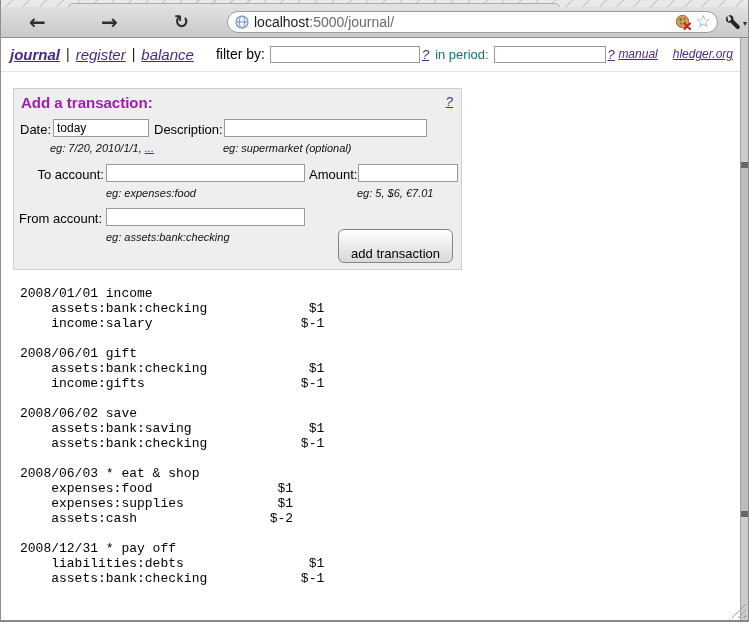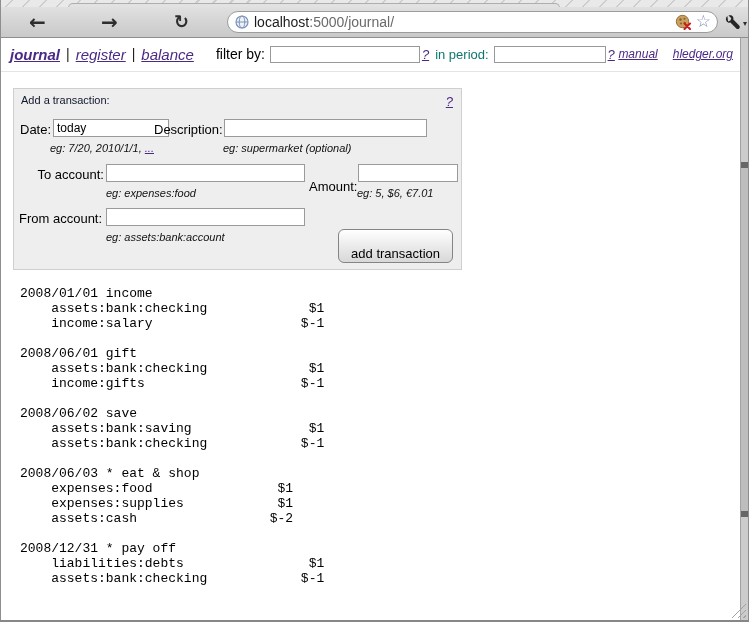--- a/index.html
+++ b/index.html
@@ -56,21 +56,21 @@
   .filter-input { width:150px; height:17px; border:1px solid #999; font-size:12px; padding:1px 3px; background:#fff; }
   .period-input { width:112px; height:17px; border:1px solid #999; font-size:12px; padding:1px 3px; background:#fff; }
   .qmark { font-size:13px; margin-left:2px; }
   .rightlinks { margin-left:auto; display:flex; gap:15px; font-size:12px; }
   .nav-sepline { position:absolute; left:0; top:71px; width:741px; height:1px; background:#e4e4e4; }
 
   
   .form-box { position:absolute; left:13px; top:88px; width:449px; height:182px;
     background:#eeeeee; border:1px solid #cfcfcf; }
   .form-box .abs { position:absolute; }
-  .form-title { left:7px; top:5px; font-size:11px; font-weight:normal; color:#0f172a; }
+  .form-title { left:7px; top:5px; font-size:15px; font-weight:bold; color:#a21caf; }
   .form-help { right:8px; top:5px; font-size:13px; }
   .flabel { font-size:13px; color:#000; }
   .fin { border:1px solid #9a9a9a; background:#fff; font-size:12px; padding:1px 3px; height:18px; }
   .hint { font-size:11px; font-style:italic; color:#111; white-space:nowrap; }
   .submit-btn { position:absolute; right:8px; bottom:6px; height:21px; padding:16px 12px;
     font-size:13px; font-family:"Liberation Sans",sans-serif; color:#000;
     border:1px solid #848484; border-radius:6px;
     background:linear-gradient(#ffffff,#ededed 45%,#d8d8d8); cursor:pointer; }
 
   
@@ -153,36 +153,36 @@
       <a class="plink">hledger.org</a>
     </span>
   </div>
   <div class="nav-sepline"></div>
 
   <div class="form-box">
     <span class="abs form-title">Add a transaction:</span>
     <a class="abs form-help plink">?</a>
 
     <span class="abs flabel" style="left:6px; top:33px;">Date:</span>
-    <input class="abs fin" style="left: 39px; top: 30px; width: 116px;" type="text" value="today">
+    <input class="abs fin" style="left: 39px; top: 30px; width: 96px;" type="text" value="today">
     <span class="abs flabel" style="left:140px; top:33px;">Description:</span>
     <input class="abs fin" style="left: 210px; top: 30px; width: 203px;" type="text">
     <span class="abs hint" style="left:36px; top:53px;"><span>eg: 7/20, 2010/1/1, </span><a class="plink">...</a></span>
     <span class="abs hint" style="left:209px; top:53px;">eg: supermarket (optional)</span>
 
     <span class="abs flabel" style="left:8px; top:78px; width:82px; text-align:right;">To account:</span>
     <input class="abs fin" style="left: 92px; top: 75px; width: 199px;" type="text">
-    <span class="abs flabel" style="left:295px; top:90px;">Amount:</span>
+    <span class="abs flabel" style="left:295px; top:78px;">Amount:</span>
     <input class="abs fin" style="left: 344px; top: 75px; width: 100px;" type="text">
     <span class="abs hint" style="left:92px; top:98px;text-align:center;">eg: expenses:food</span>
     <span class="abs hint" style="left:343px; top:98px;">eg: 5, $6, €7.01</span>
 
     <span class="abs flabel" style="left:5px; top:122px;">From account:</span>
     <input class="abs fin" style="left: 92px; top: 119px; width: 199px;" type="text">
-    <span class="abs hint" style="left:92px; top:142px;">eg: assets:bank:account</span>
+    <span class="abs hint" style="left:92px; top:142px;">eg: assets:bank:checking</span>
 
     <button class="submit-btn">add transaction</button>
   </div>
 
   <pre class="journal">2008/01/01 income
     assets:bank:checking             $1
     income:salary                   $-1
 
 2008/06/01 gift
     assets:bank:checking             $1

